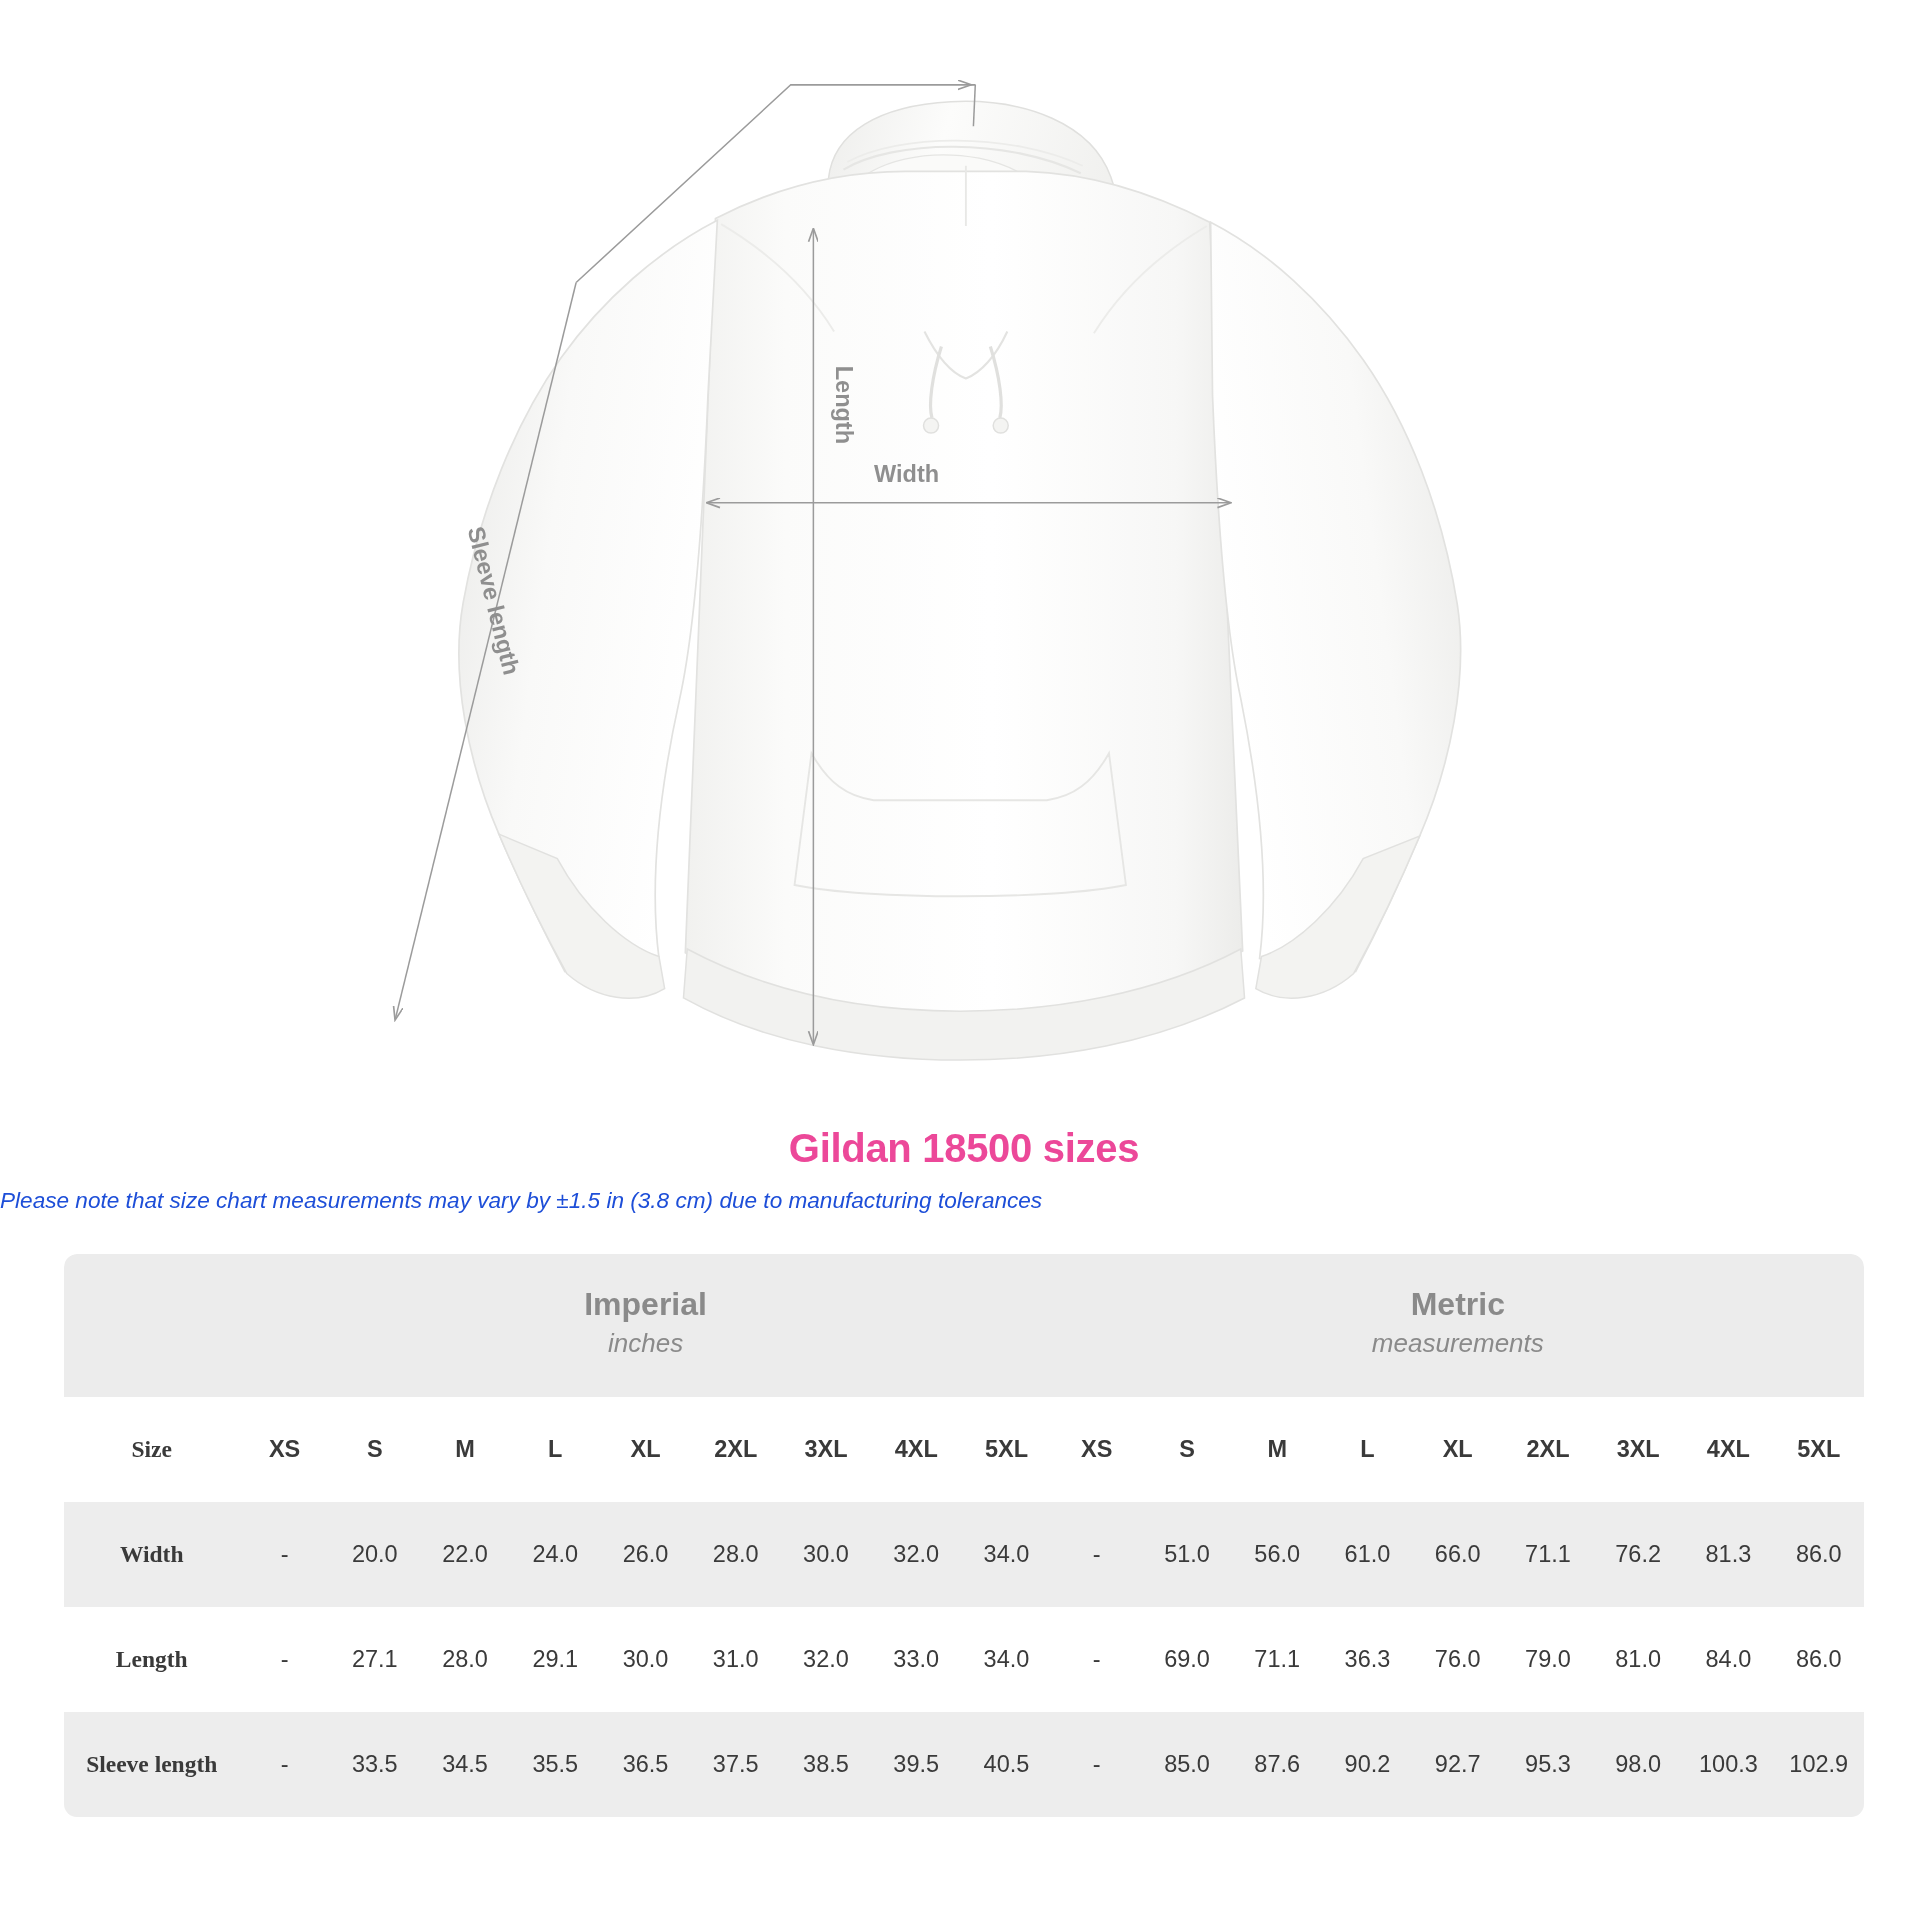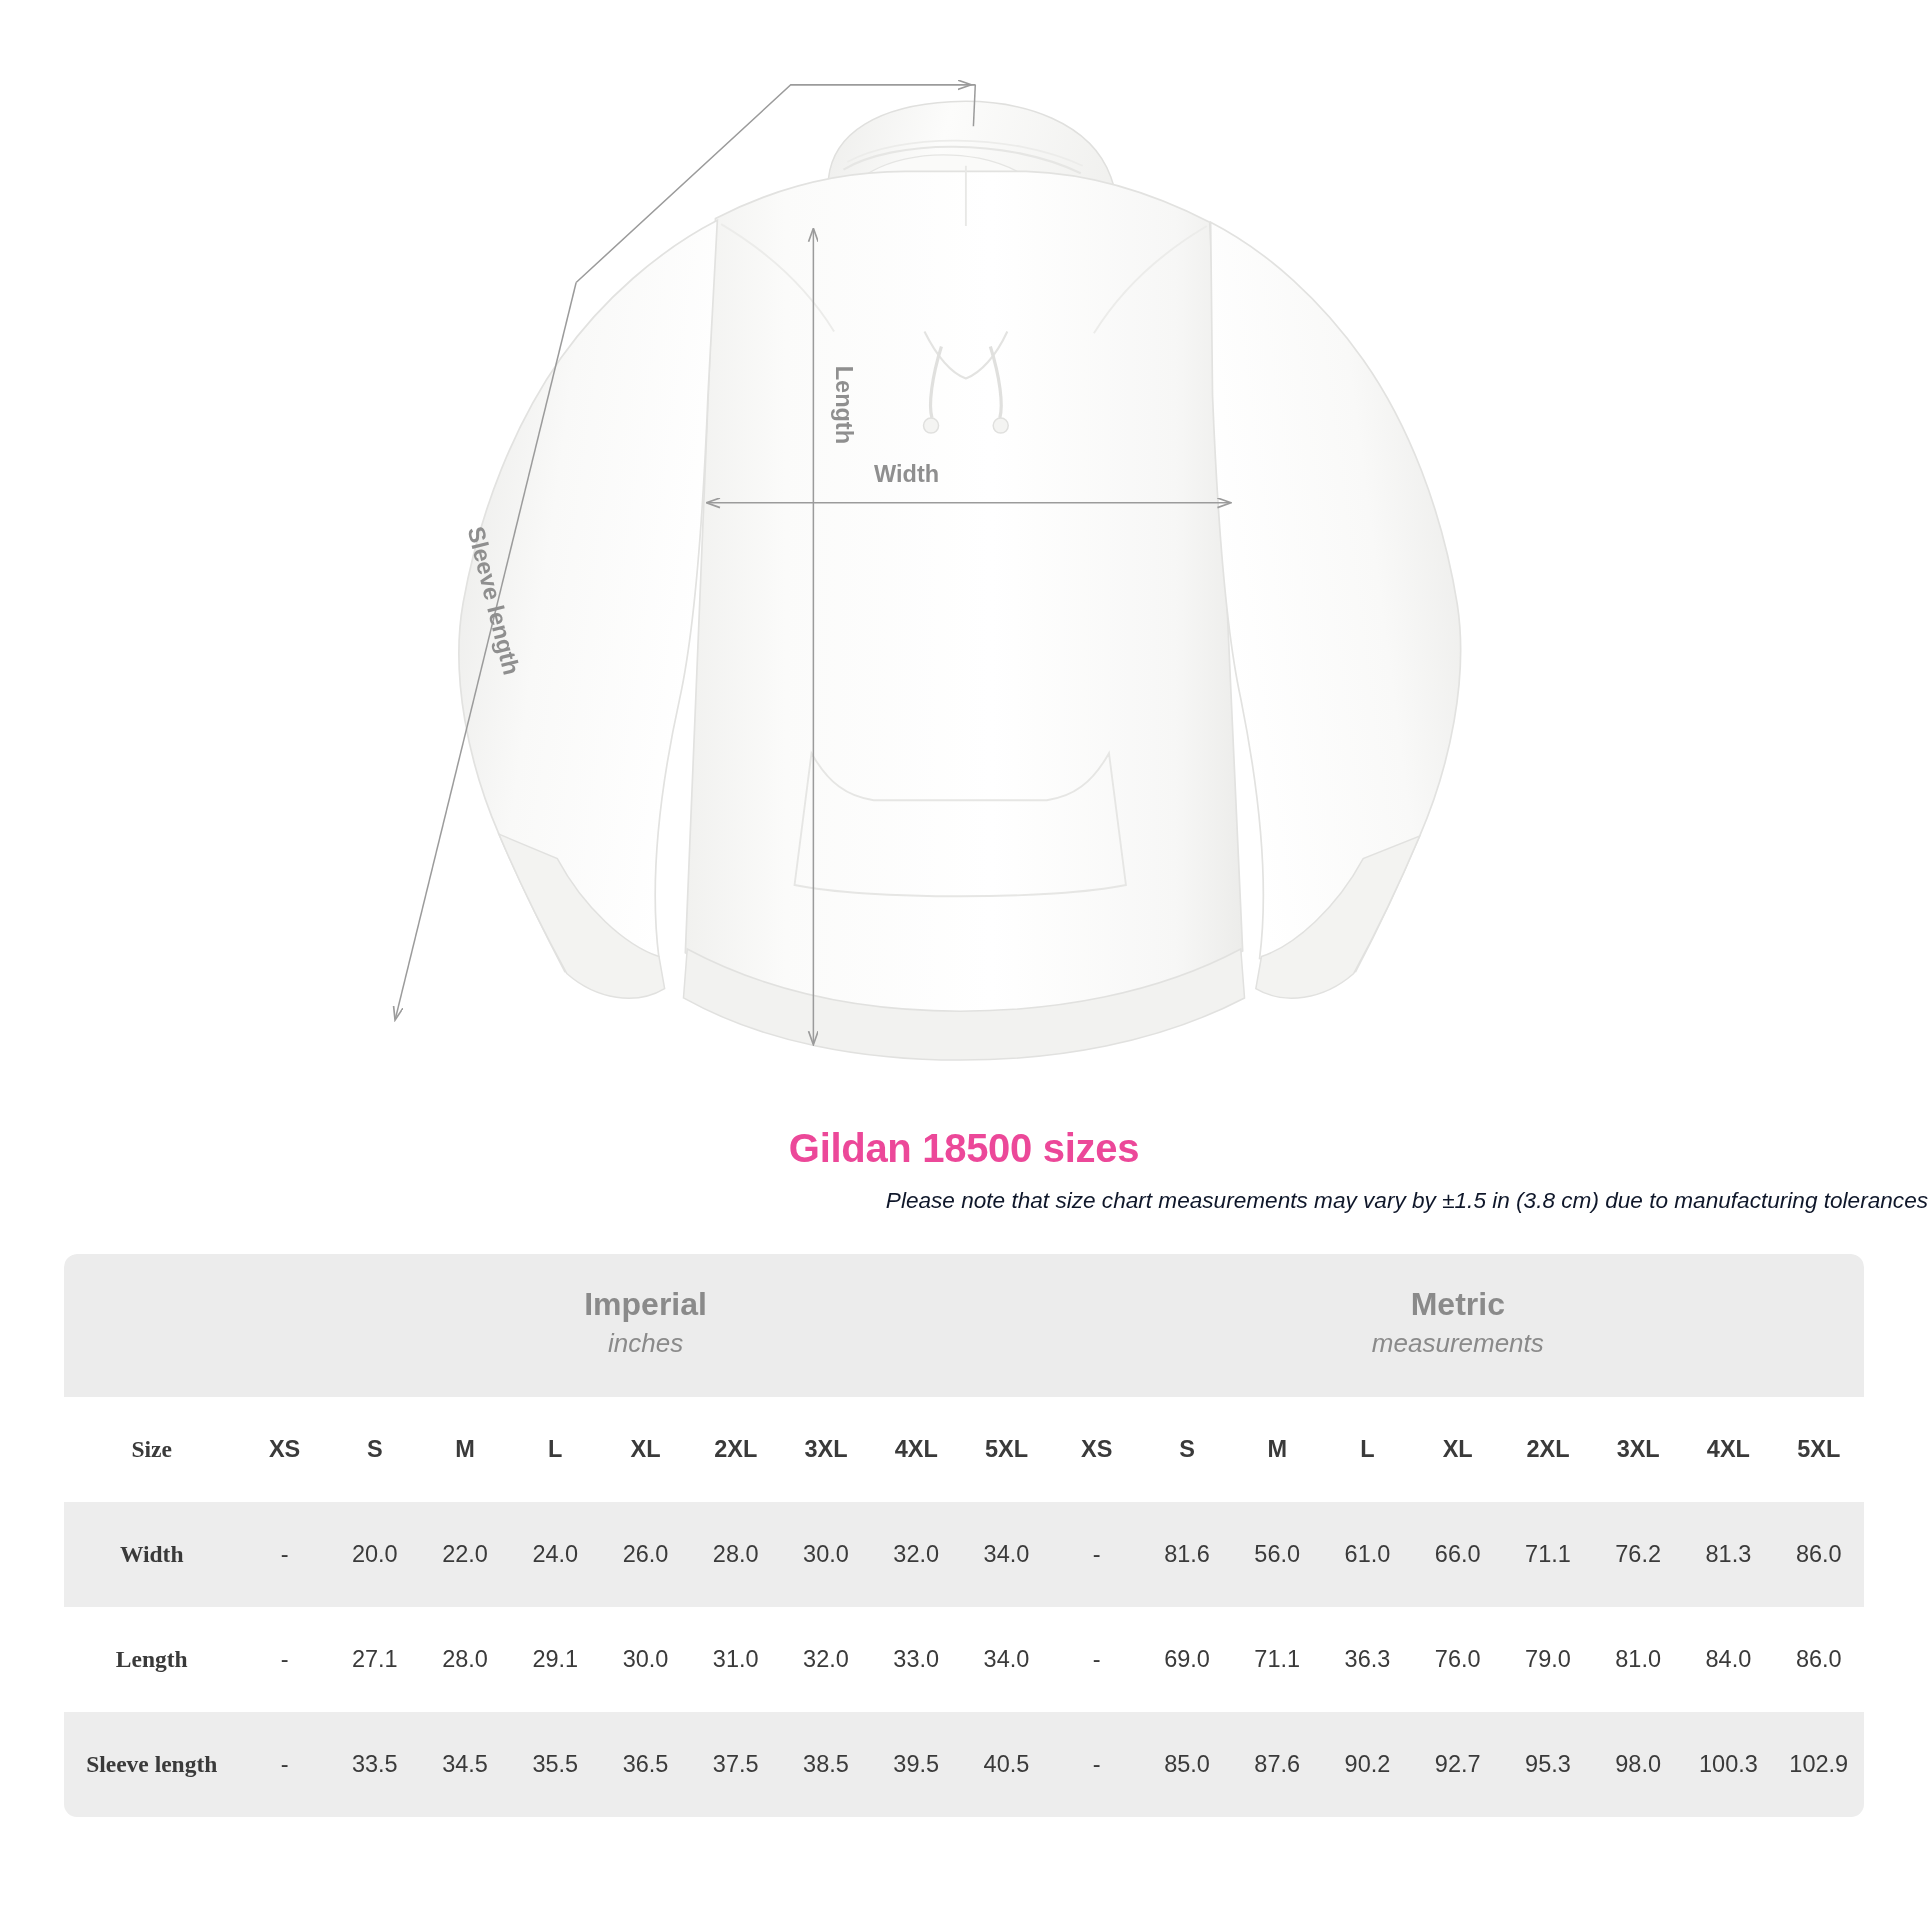--- a/index.html
+++ b/index.html
@@ -38,24 +38,24 @@
   
   .chart-title {
     text-align: center;
     font-size: 40px;
     font-weight: bold;
     color: #ec4899;
     letter-spacing: -0.3px;
     margin-top: 15px;
   }
   .chart-note {
-    text-align: right;
+    text-align: left;
     font-size: 22.6px;
     font-style: italic;
-    color: #0f172a;
+    color: #1d4ed8;
     margin-top: 17px;
   }
 
   
   .table-wrap {
     margin: 40px 64px 0 64px;
     width: 1800px;
     border-radius: 13px;
     overflow: hidden;
     background: #ffffff;
@@ -320,21 +320,21 @@
             <td class="vsep">-</td>
             <td class="vsep">20.0</td>
             <td class="vsep">22.0</td>
             <td class="vsep">24.0</td>
             <td class="vsep">26.0</td>
             <td class="vsep">28.0</td>
             <td class="vsep">30.0</td>
             <td class="vsep">32.0</td>
             <td class="vsep">34.0</td>
             <td class="vsep">-</td>
-            <td class="vsep">81.6</td>
+            <td class="vsep">51.0</td>
             <td class="vsep">56.0</td>
             <td class="vsep">61.0</td>
             <td class="vsep">66.0</td>
             <td class="vsep">71.1</td>
             <td class="vsep">76.2</td>
             <td class="vsep">81.3</td>
             <td class="vsep">86.0</td>
           </tr>
         <tr class="white-row row-h hsep" id="row-1">
             <td class="label-cell first-col">Length</td>

